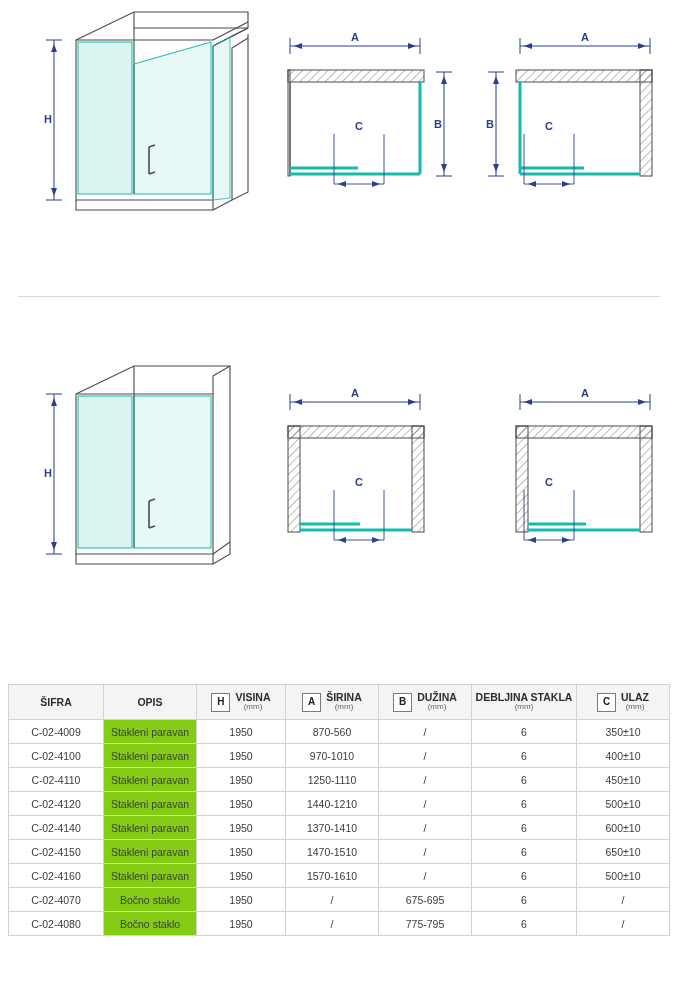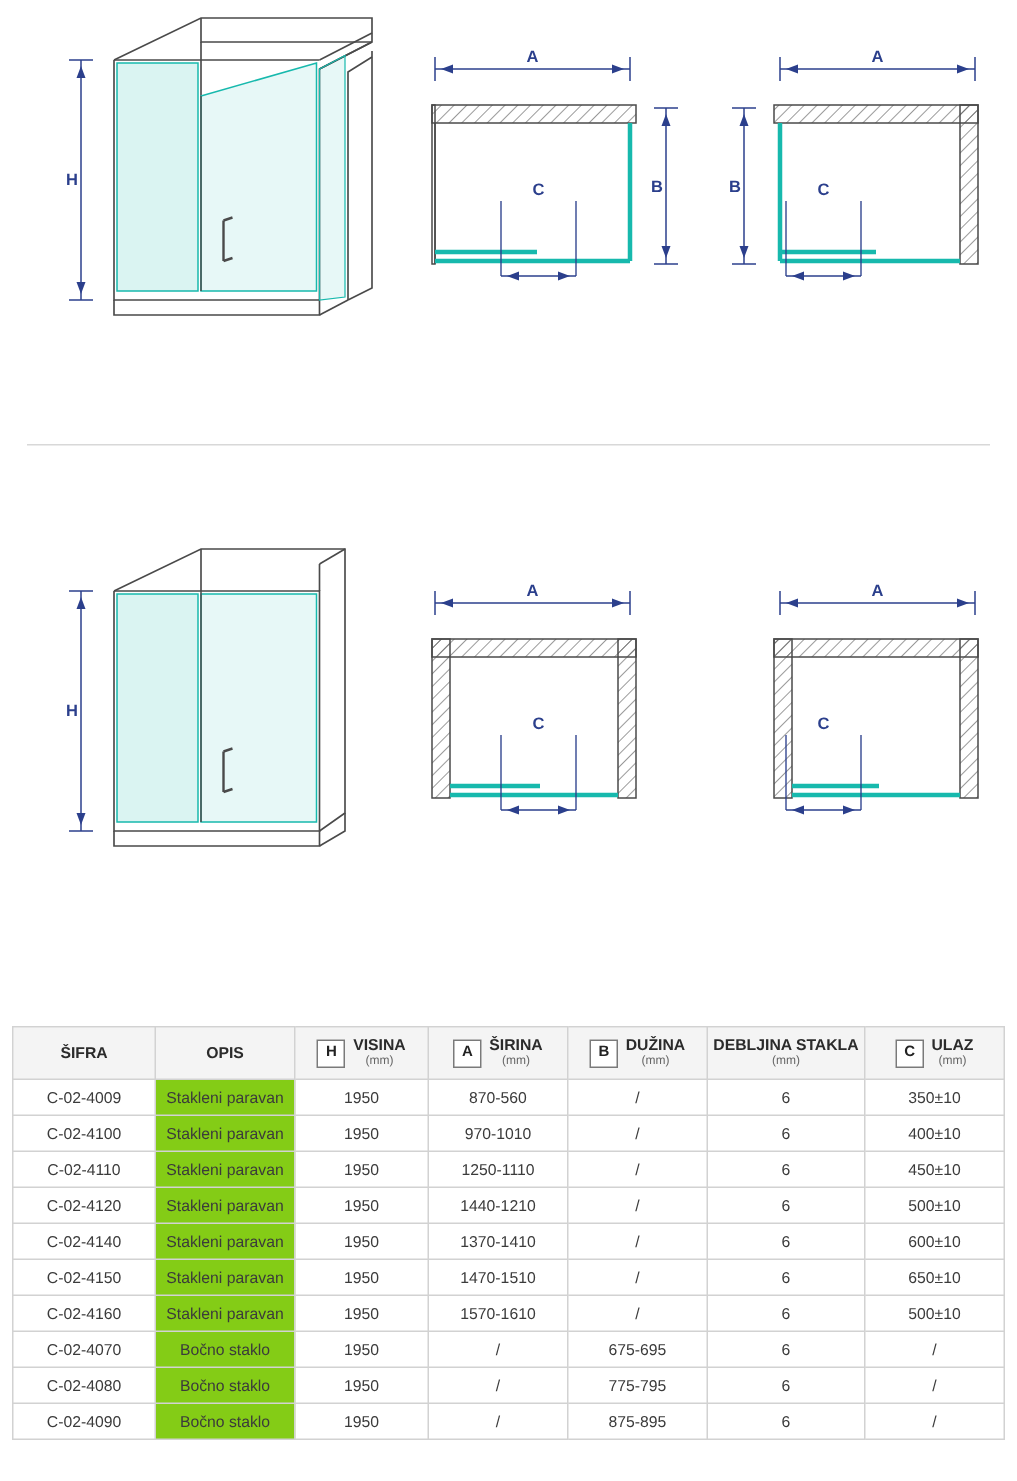--- a/index.html
+++ b/index.html
@@ -443,26 +443,17 @@
           </tr>
         <tr>
             <td>C-02-4080</td>
             <td>Bočno staklo</td>
             <td>1950</td>
             <td>/</td>
             <td>775-795</td>
             <td>6</td>
             <td>/</td>
           </tr>
-        <tr>
-            <td>C-02-4090</td>
-            <td>Bočno staklo</td>
-            <td>1950</td>
-            <td>/</td>
-            <td>875-895</td>
-            <td>6</td>
-            <td>/</td>
-          </tr>
       </tbody>
     </table>
   </div>
 
 </div>
 
 </body></html>

